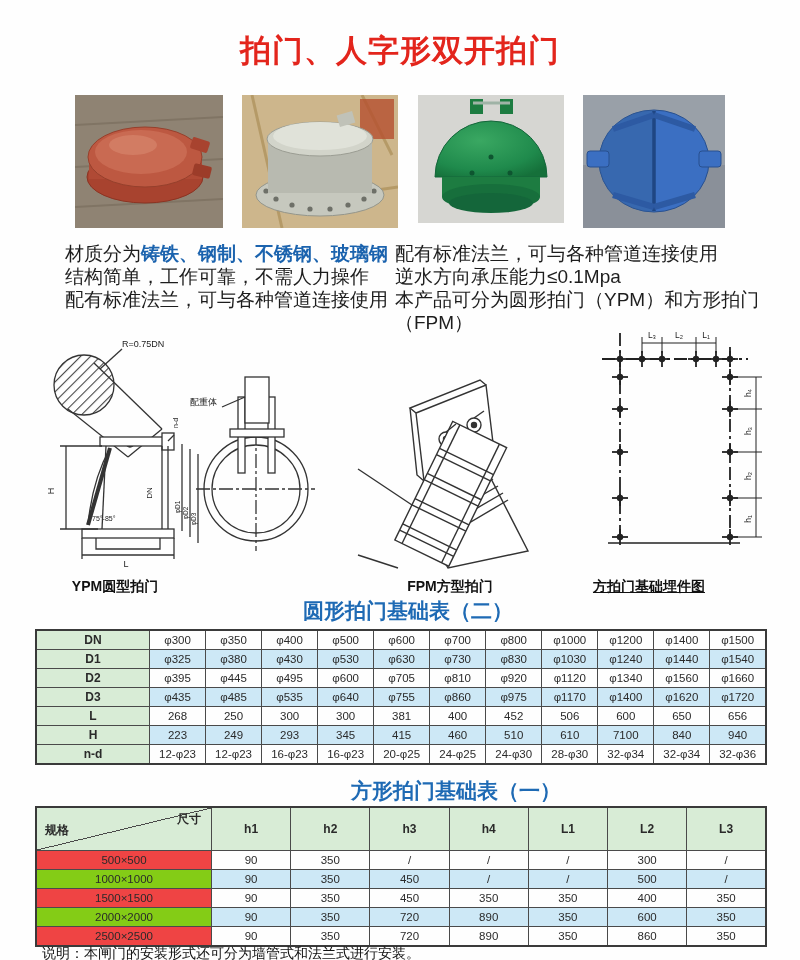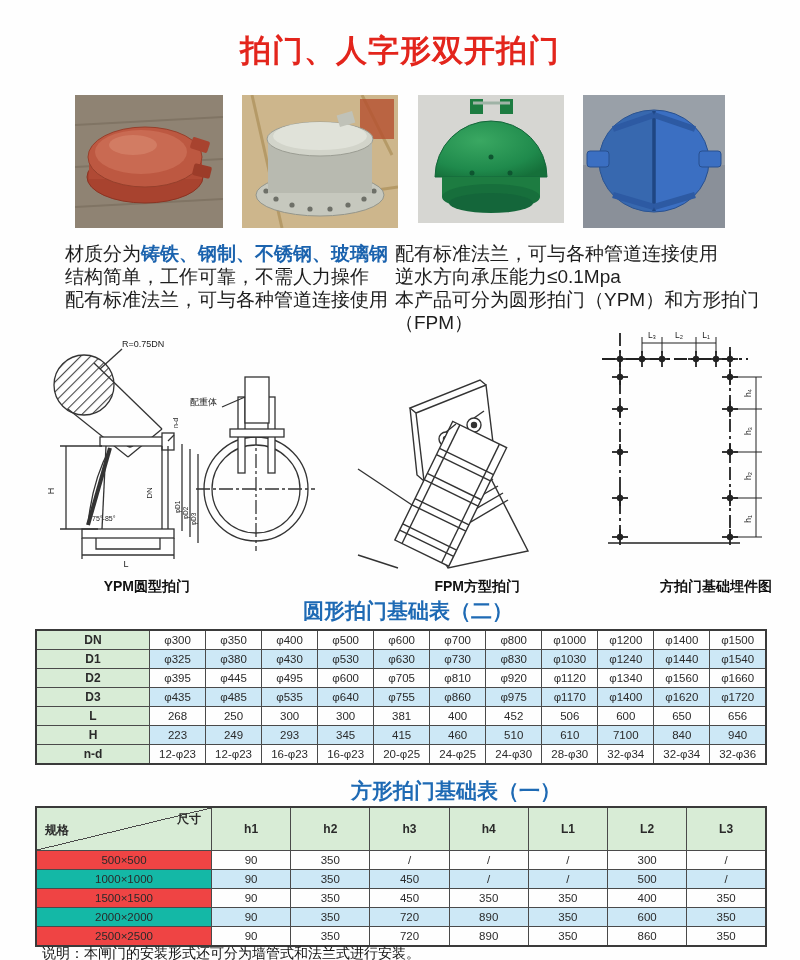--- a/index.html
+++ b/index.html
@@ -18,42 +18,42 @@
   .col-right{flex:1;}
   .hl{color:#1b63ae;font-weight:bold;}
   
   .drawings{position:absolute;top:315px;left:0;width:800px;height:260px;}
   .drawing{position:absolute;}
   #dw-ypm{left:26px;top:16px;}
   #dw-fpm{left:356px;top:42px;}
   #dw-found{left:580px;top:0px;}
   .captions{position:absolute;top:578px;left:0;width:800px;height:20px;
             font-size:14px;font-weight:bold;color:#111;}
-  .caption{position:absolute;text-align:right;}
+  .caption{position:absolute;text-align:center;}
   #cap-ypm{left:40px;width:150px;}
   #cap-fpm{left:380px;width:140px;}
-  #cap-found{left:612px;width:160px;}
+  #cap-found{left:569px;width:160px;text-decoration:underline;}
   
   .tbl-title{position:absolute;left:0;width:100%;text-align:center;
              font-size:21px;font-weight:bold;color:#1e6ab4;padding-left:8px;}
   #t1-title{top:597px;}
   #t2-title{top:777px;margin-left:48px;}
   table.tbl{position:absolute;left:35px;width:732px;border-collapse:collapse;
             table-layout:fixed;font-size:11.5px;color:#2a2a2a;border:2px solid #3a3a3a;}
   #tbl-round{top:629px;}
   #tbl-square{top:806px;}
   .tbl th,.tbl td{border:1px solid #4a4a4a;text-align:center;padding:0;
                   height:18px;overflow:hidden;white-space:nowrap;}
   #tbl-round th{width:112px;background:#d8ecd6;font-weight:bold;font-size:12px;}
   tr.alt td{background:#cde8f6;}
   #tbl-square .hdr th{height:42px;background:#d8ecd6;font-weight:bold;font-size:12px;}
   #tbl-square th.corner{width:174px;position:relative;background:
      linear-gradient(to bottom right, rgba(0,0,0,0) 49.4%, #4a4a4a 49.4%, #4a4a4a 50.6%, rgba(0,0,0,0) 50.6%),#d8ecd6;}
   #tbl-square tbody th{background:#ef4444;font-weight:normal;font-size:11.5px;}
-  #tbl-square tbody tr.alt th{background:#14b8a6;}
+  #tbl-square tbody tr.alt th{background:#84cc16;}
   .c-top{position:absolute;top:3px;right:10px;}
   .c-bot{position:absolute;bottom:11px;left:8px;}
   .note{position:absolute;top:933px;left:42px;font-size:14px;color:#111;margin-top:12px;}
   svg text{font-family:"Liberation Sans","DejaVu Sans",sans-serif;fill:#222;}
 </style>
 </head>
 <body>
 
 <div class="page">
 

